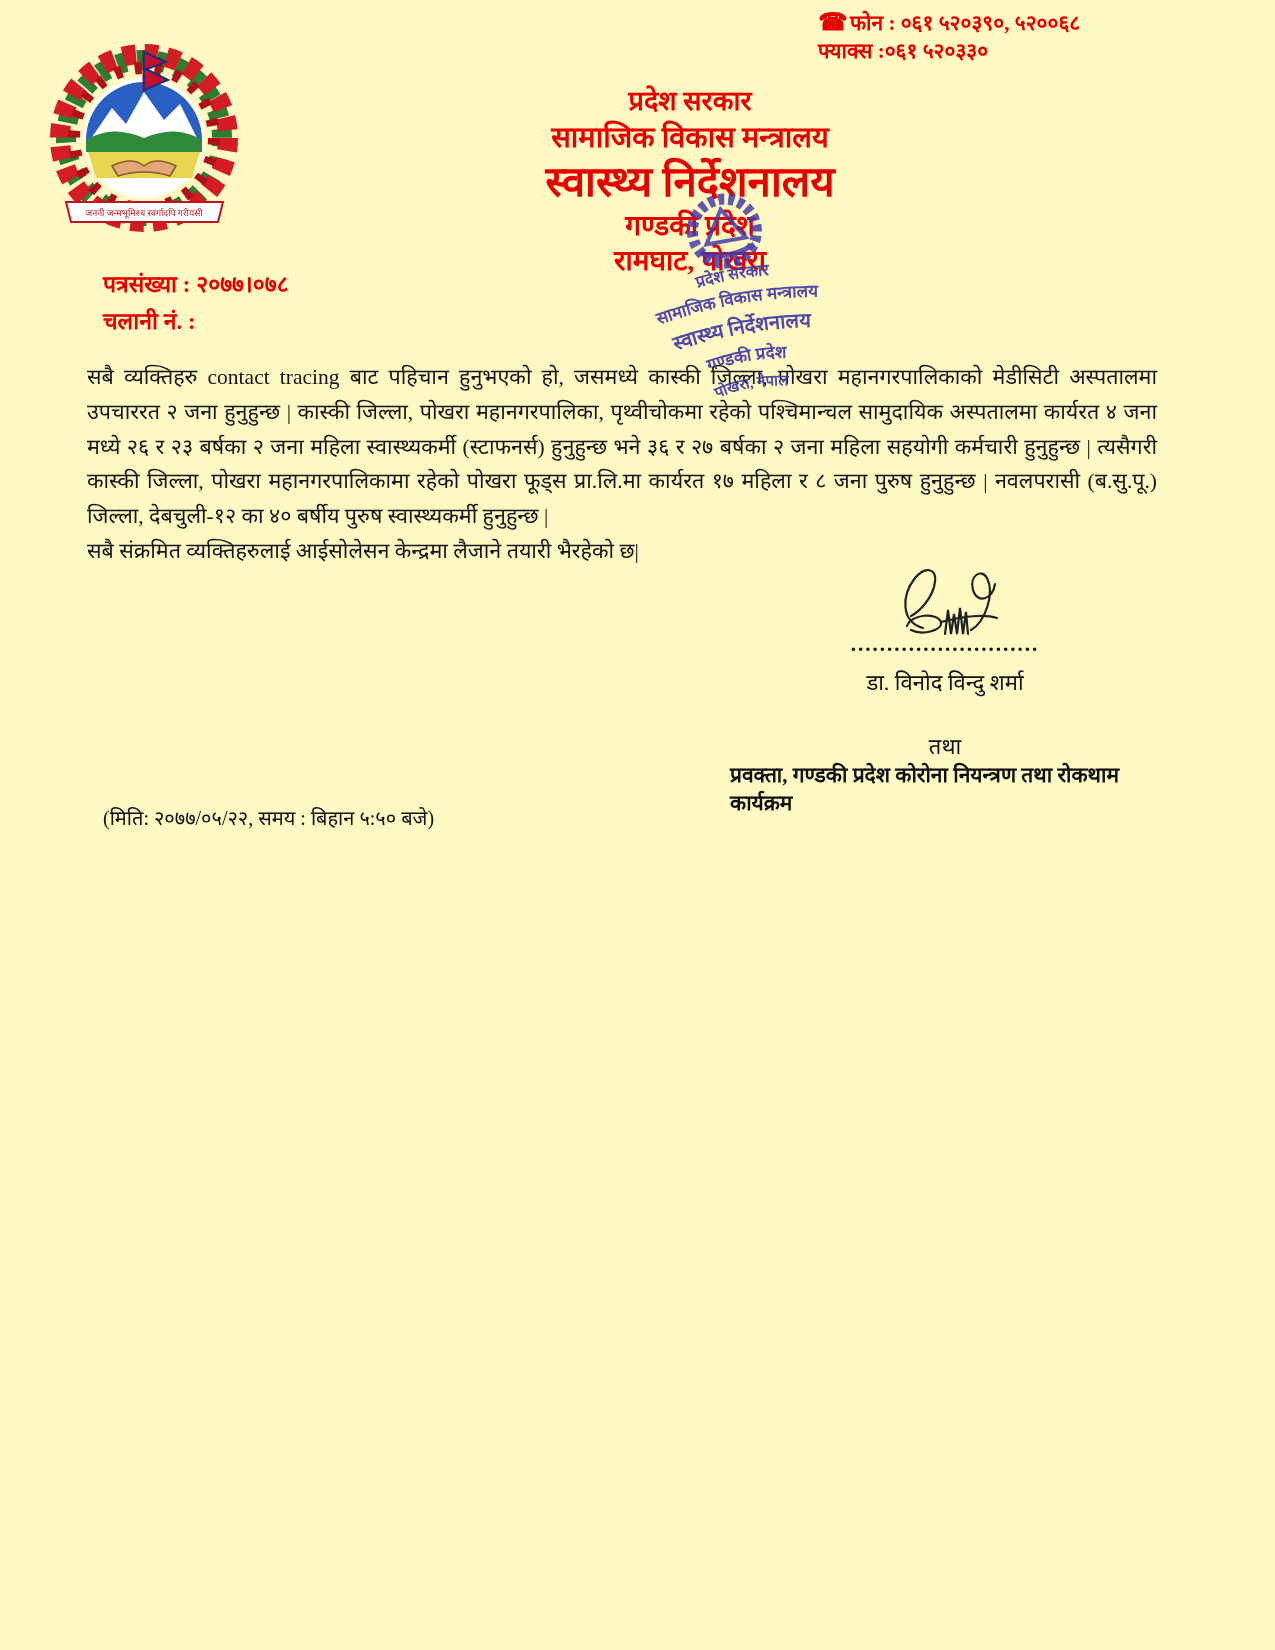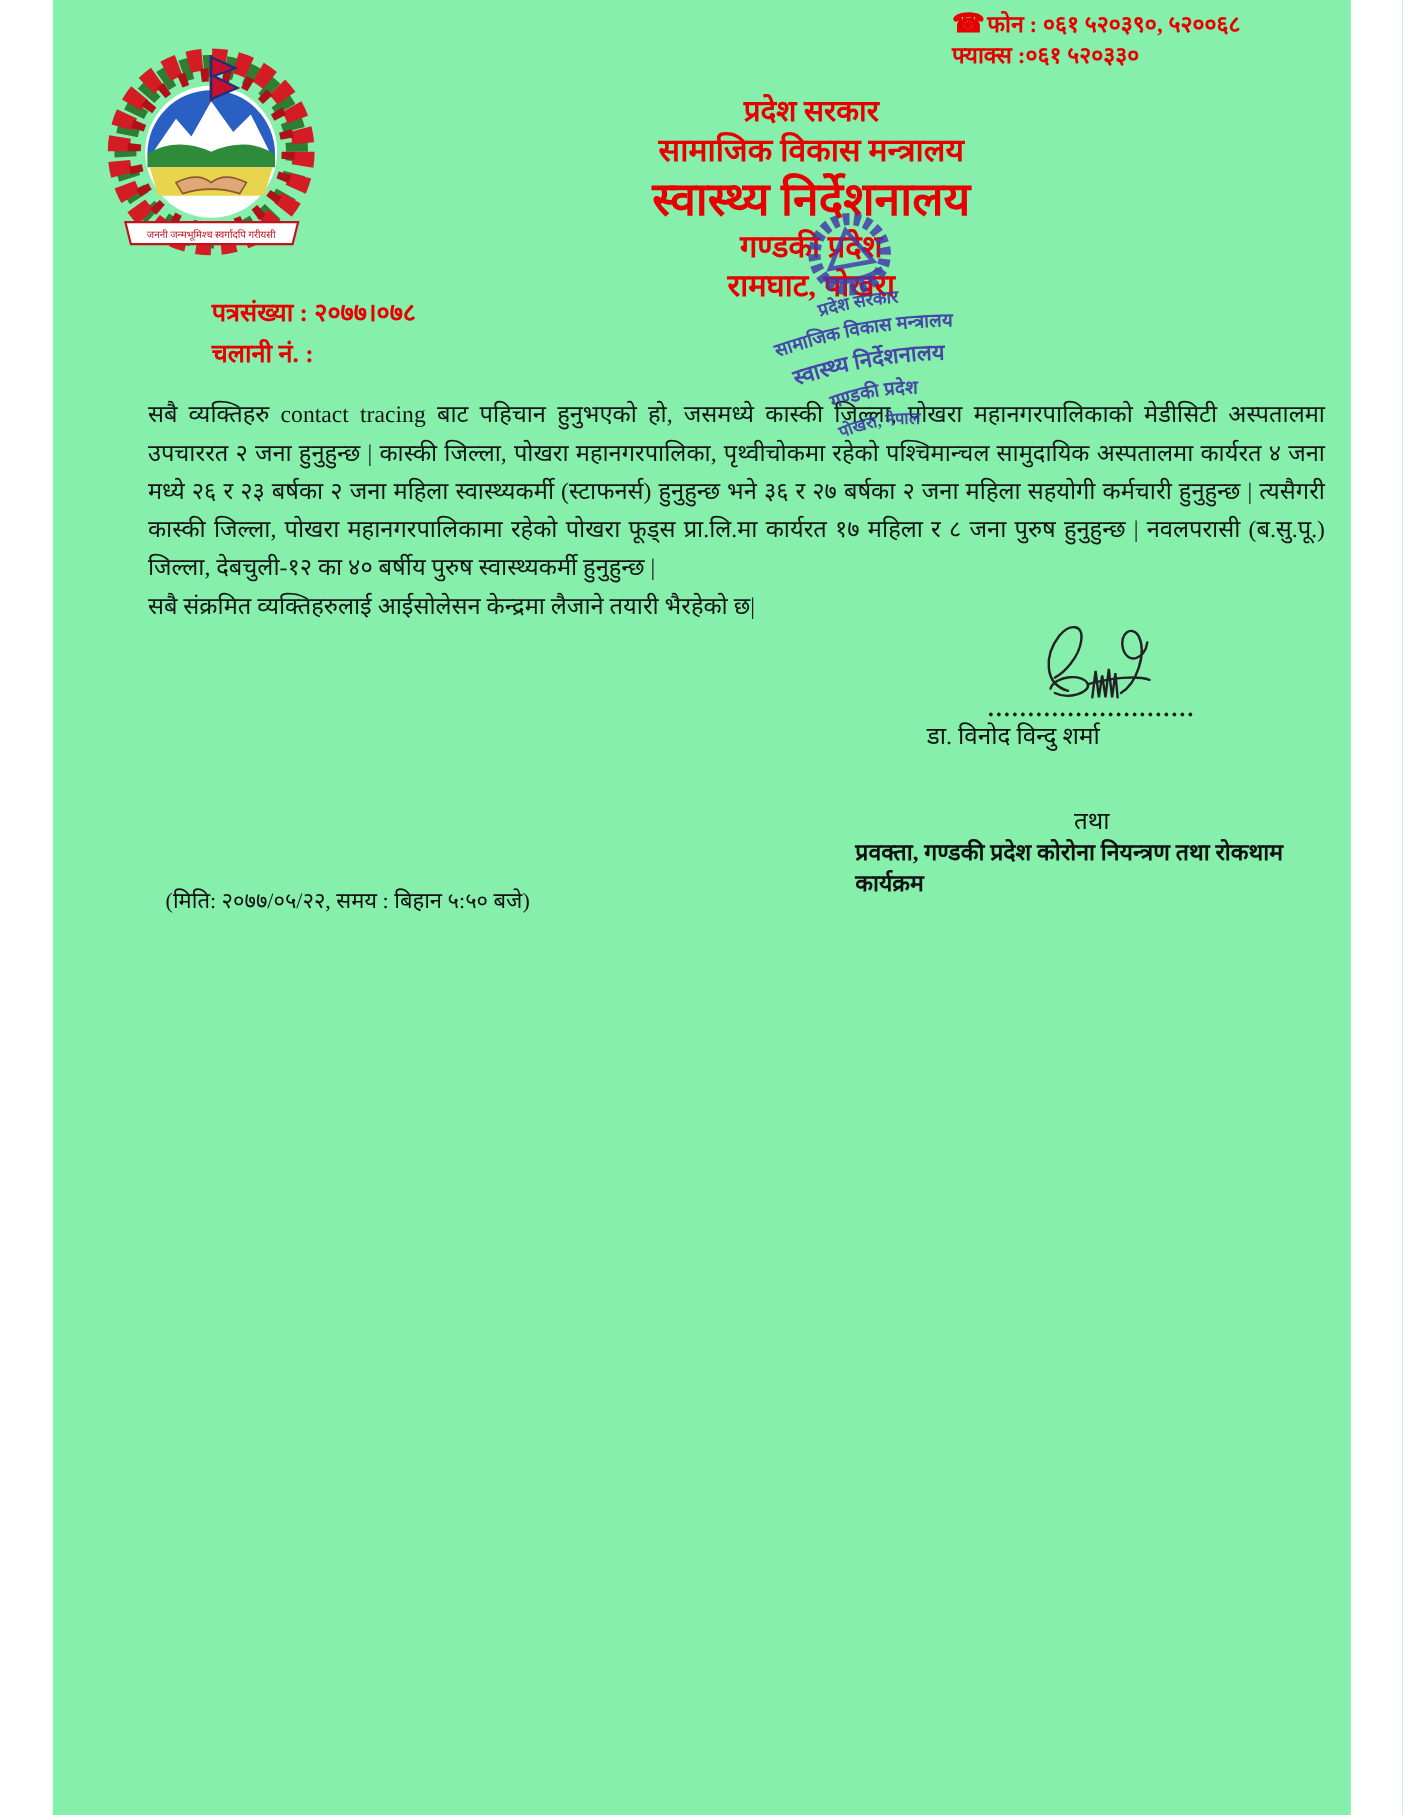--- a/index.html
+++ b/index.html
@@ -1,53 +1,53 @@
 <!DOCTYPE html>
 <html><head>
 <meta charset="utf-8">
 <style>
   * { margin:0; padding:0; box-sizing:border-box; }
   body { background:#fff; }
   .page {
-    position:relative; width:1180px; height:1650px; margin:0 auto;
-    background:#86efac; overflow:hidden;
+    position:relative; width:1275px; height:1650px; margin:0 auto;
+    background:#fef9c3; overflow:hidden;
     font-family:"Liberation Serif", serif; color:#161616;
   }
   
   .contact { position:absolute; left:818px; top:8px; color:#e60000; font-weight:bold;
              font-size:21px; line-height:28px; white-space:nowrap; }
   .contact .phone-row { position:relative; }
   .phone-glyph { font-size:24px; margin-right:2px; }
   
   .emblem { position:absolute; left:42px; top:36px; }
   
   .letterhead { position:absolute; left:330px; top:84px; width:720px; text-align:center;
                 color:#e60000; font-weight:bold; }
   .lh1 { font-size:27px; line-height:34px; }
   .lh2 { font-size:29px; line-height:38px; }
   .lh3 { font-size:42px; line-height:52px; }
   .lh4 { font-size:28px; line-height:36px; }
   .lh5 { font-size:28px; line-height:34px; }
   
   .refs { position:absolute; left:103px; top:266px; color:#e60000; font-weight:bold;
-          font-size:23px; line-height:37px; white-space:nowrap;margin-left:42px; }
+          font-size:23px; line-height:37px; white-space:nowrap; }
   
   .stamp { position:absolute; left:572px; top:190px; width:330px; height:225px;
            transform:rotate(-10deg); opacity:0.92; z-index:3; }
   .stamp svg text { font-family:"Liberation Serif", serif; font-weight:bold; }
   
   .body-text { position:absolute; left:87px; top:360px; width:1070px;
                font-size:21.5px; line-height:34.8px; color:#161616; }
   .body-text .p1 { text-align:justify; }
   .body-text .p2 { text-align:left; }
   
   .sig-image { position:absolute; left:893px; top:556px; }
   .sig-dots { position:absolute; left:845px; top:632px; width:200px; text-align:center;
               font-size:21px; font-weight:bold; letter-spacing:2px; color:#111; }
-  .sig-name { position:absolute; left:795px; top:652px; width:300px; text-align:left;
+  .sig-name { position:absolute; left:795px; top:666px; width:300px; text-align:center;
               font-size:22px; color:#111; }
   .sig-designation { position:absolute; left:795px; top:698px; width:300px; text-align:center;
               font-size:22px; color:#111; }
   .sig-conj { position:absolute; left:795px; top:730px; width:300px; text-align:center;
               font-size:22px; color:#111; }
   .sig-role { position:absolute; left:730px; top:760px; width:440px; text-align:left;
               font-size:21px; color:#111;font-weight:bold; }
   
   .footer-date { position:absolute; left:103px; top:804px; font-size:20px; color:#111; }
 </style>

